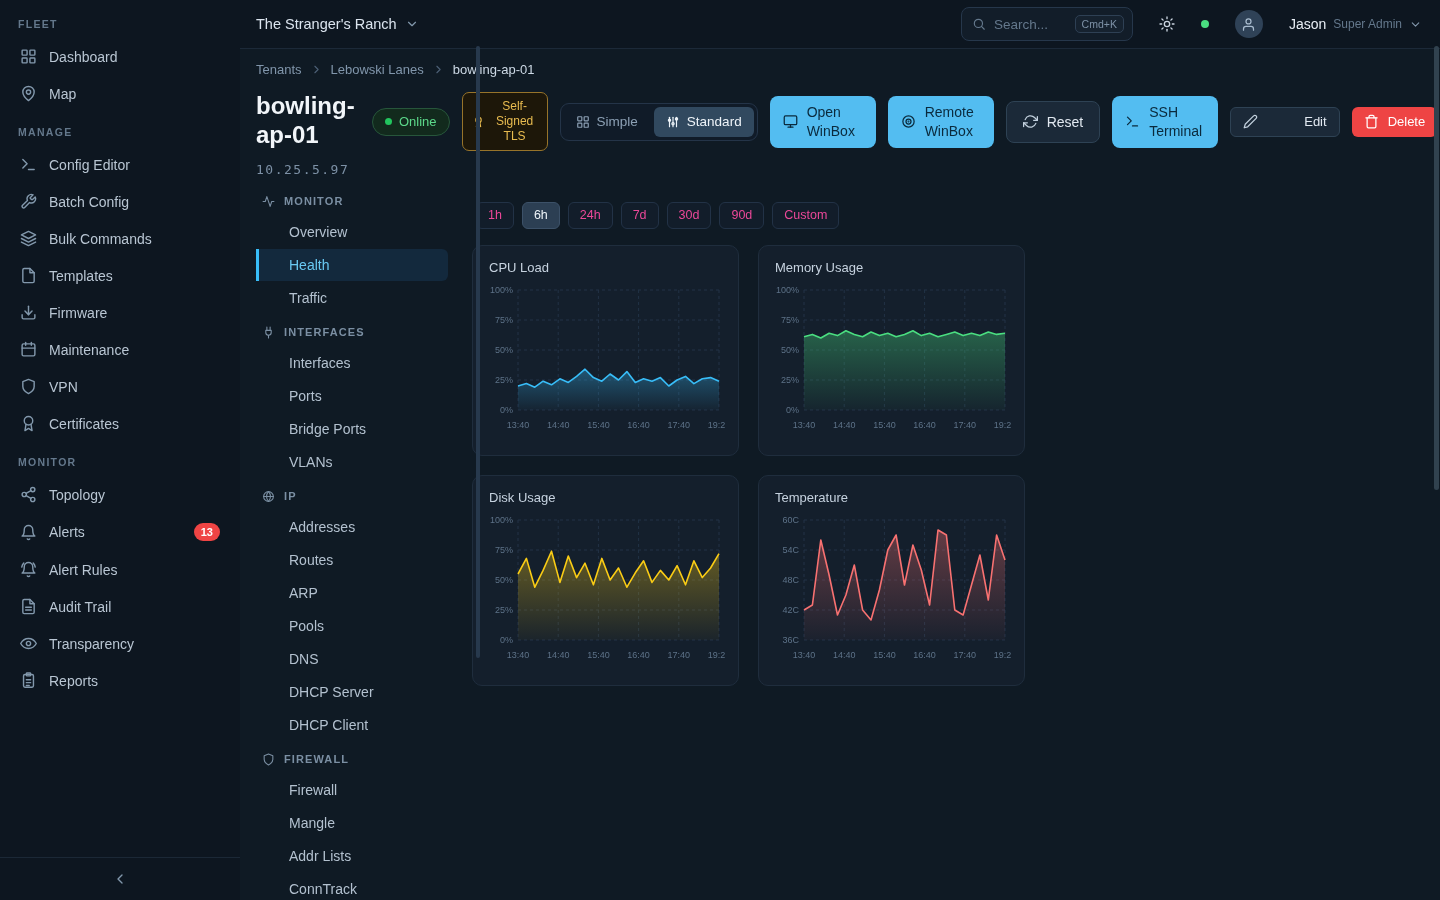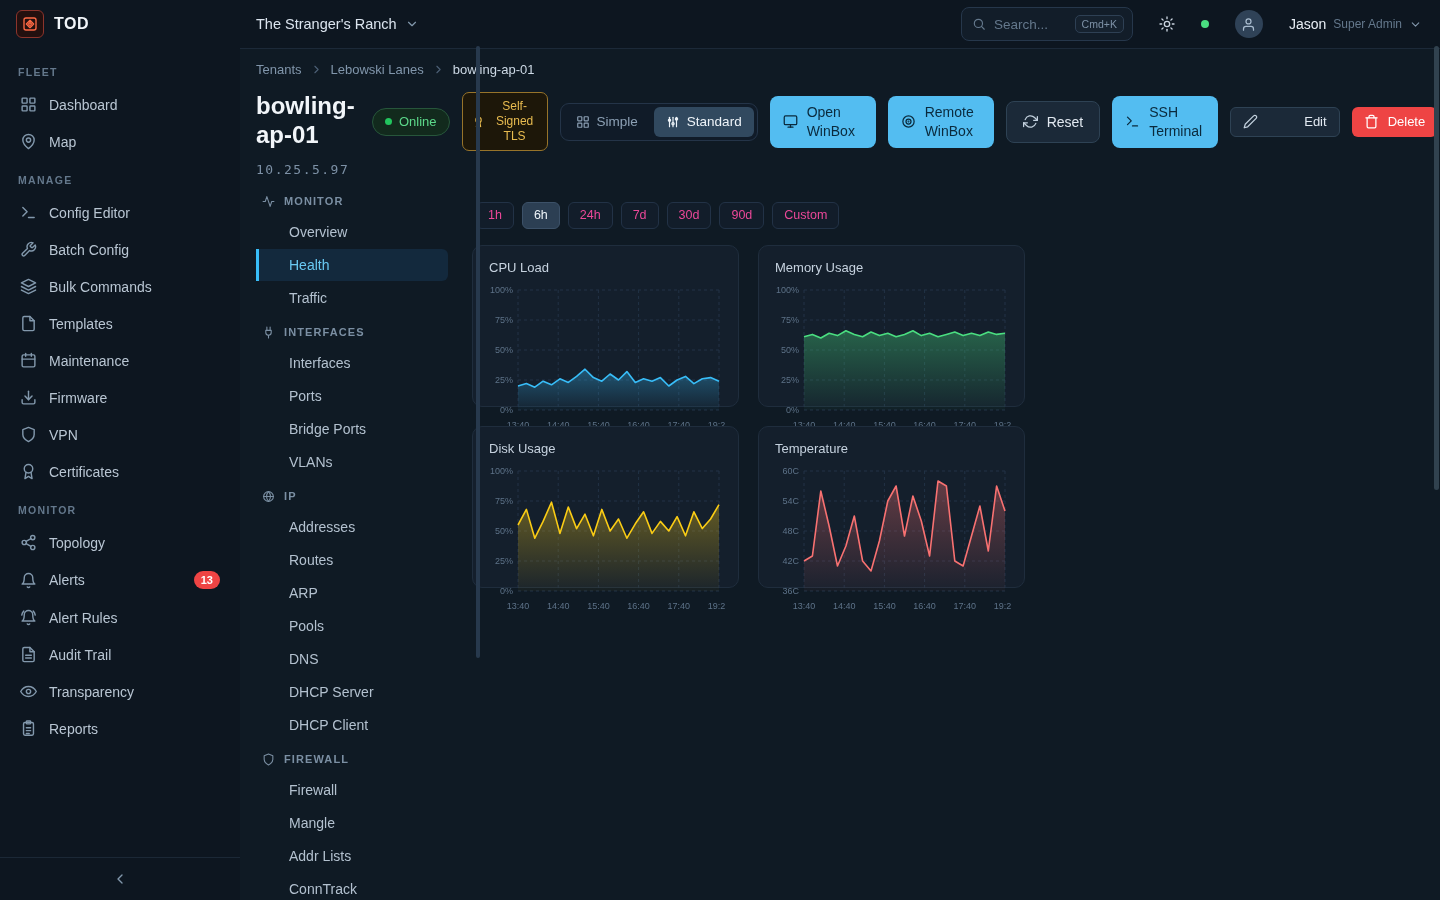--- a/index.html
+++ b/index.html
@@ -99,49 +99,37 @@
                border-radius:6px;cursor:pointer;margin:1px 0;}
   .subnav-item.active{background:#13293d;border-left-color:#38bdf8;color:#69c9f3;border-radius:0 6px 6px 0;}
 
   .charts-col{margin-left:24px;}
   .time-pills{display:flex;gap:8px;margin:17px 0 16px 4px;}
   .tpill{height:25px;display:flex;align-items:center;padding:0 11px;border-radius:6px;font-size:12.5px;
          background:#121d2a;border:1px solid #223246;color:#ec4899;cursor:pointer;}
   .tpill.active{background:#2c3f53;border-color:#3c5168;color:#eef4f9;}
 
   .charts-grid{display:grid;grid-template-columns:267px 267px;gap:19px;}
-  .chart-card{height:162px;background:#141f2c;border:1px solid #1f2d3d;border-radius:10px;
+  .chart-card{height:211px;background:#141f2c;border:1px solid #1f2d3d;border-radius:10px;
               padding:12px 12px 6px;box-sizing:border-box;}
   .chart-title{font-size:13px;color:#c6d2df;margin:2px 0 8px 4px;}
   .chart-canvas text{fill:#5d7288;font-size:9px;font-family:"Liberation Sans",sans-serif;}
 
   
   .sb-thumb{position:absolute;border-radius:3px;}
   .sb-left{left:236px;top:46px;width:4px;height:612px;background:#273activating;}
   .sb-left{background:#27394d;}
   .sb-right{right:1px;top:46px;width:5px;height:444px;background:#31424f56;background:#31424f;}
 </style>
 </head>
 <body>
 
 <div class="app">
 
   <aside class="sidebar">
-    <div class="logo-row">
-      <span class="logo-mark">
-          <i class="ic">
-            <svg viewBox="0 0 24 24" fill="none" stroke="currentColor" stroke-width="2" stroke-linecap="round" stroke-linejoin="round">
-              <rect x="3" y="3" width="18" height="18" rx="3"></rect>
-              <path d="M12 6.5 17.5 12 12 17.5 6.5 12z"></path>
-              <path d="M12 9.8 14.2 12 12 14.2 9.8 12z"></path>
-            </svg>
-          </i>
-        </span>
-      <span class="logo-text">TOD</span>
-    </div>
     <nav class="side-nav">
       <div class="side-section-label">FLEET</div>
       <div class="side-item">
         <i class="ic">
             <svg viewBox="0 0 24 24" fill="none" stroke="currentColor" stroke-width="2" stroke-linecap="round" stroke-linejoin="round">
               <rect x="3" y="3" width="7" height="7" rx="1"></rect>
               <rect x="14" y="3" width="7" height="7" rx="1"></rect>
               <rect x="3" y="14" width="7" height="7" rx="1"></rect>
               <rect x="14" y="14" width="7" height="7" rx="1"></rect>
             </svg>
@@ -191,37 +179,37 @@
             <svg viewBox="0 0 24 24" fill="none" stroke="currentColor" stroke-width="2" stroke-linecap="round" stroke-linejoin="round">
               <path d="M14 2H6a2 2 0 0 0-2 2v16a2 2 0 0 0 2 2h12a2 2 0 0 0 2-2V8z"></path>
               <polyline points="14 2 14 8 20 8"></polyline>
             </svg>
           </i>
         <span>Templates</span>
       </div>
       <div class="side-item">
         <i class="ic">
             <svg viewBox="0 0 24 24" fill="none" stroke="currentColor" stroke-width="2" stroke-linecap="round" stroke-linejoin="round">
+              <path d="M21 15v4a2 2 0 0 1-2 2H5a2 2 0 0 1-2-2v-4"></path>
+              <polyline points="7 10 12 15 17 10"></polyline>
+              <line x1="12" y1="15" x2="12" y2="3"></line>
+            </svg>
+          </i>
+        <span>Firmware</span>
+      </div>
+      <div class="side-item">
+        <i class="ic">
+            <svg viewBox="0 0 24 24" fill="none" stroke="currentColor" stroke-width="2" stroke-linecap="round" stroke-linejoin="round">
               <rect x="3" y="4" width="18" height="17" rx="2"></rect>
               <line x1="16" y1="2" x2="16" y2="6"></line>
               <line x1="8" y1="2" x2="8" y2="6"></line>
               <line x1="3" y1="10" x2="21" y2="10"></line>
             </svg>
           </i>
         <span>Maintenance</span>
-      </div>
-      <div class="side-item">
-        <i class="ic">
-            <svg viewBox="0 0 24 24" fill="none" stroke="currentColor" stroke-width="2" stroke-linecap="round" stroke-linejoin="round">
-              <path d="M21 15v4a2 2 0 0 1-2 2H5a2 2 0 0 1-2-2v-4"></path>
-              <polyline points="7 10 12 15 17 10"></polyline>
-              <line x1="12" y1="15" x2="12" y2="3"></line>
-            </svg>
-          </i>
-        <span>Firmware</span>
       </div>
       <div class="side-item">
         <i class="ic">
             <svg viewBox="0 0 24 24" fill="none" stroke="currentColor" stroke-width="2" stroke-linecap="round" stroke-linejoin="round">
               <path d="M12 22s8-4 8-10V5l-8-3-8 3v7c0 6 8 10 8 10z"></path>
             </svg>
           </i>
         <span>VPN</span>
       </div>
       <div class="side-item">

